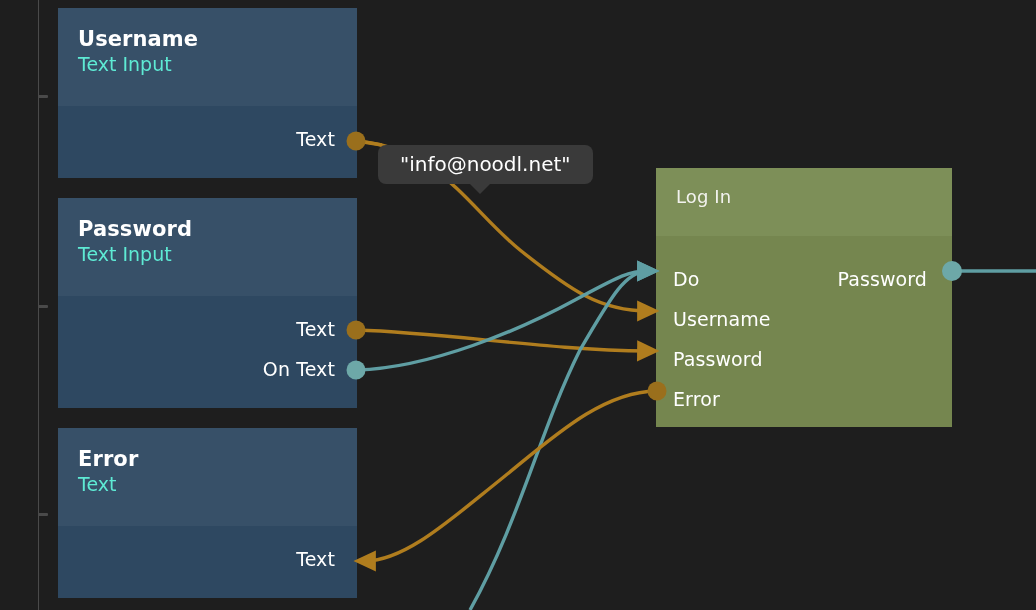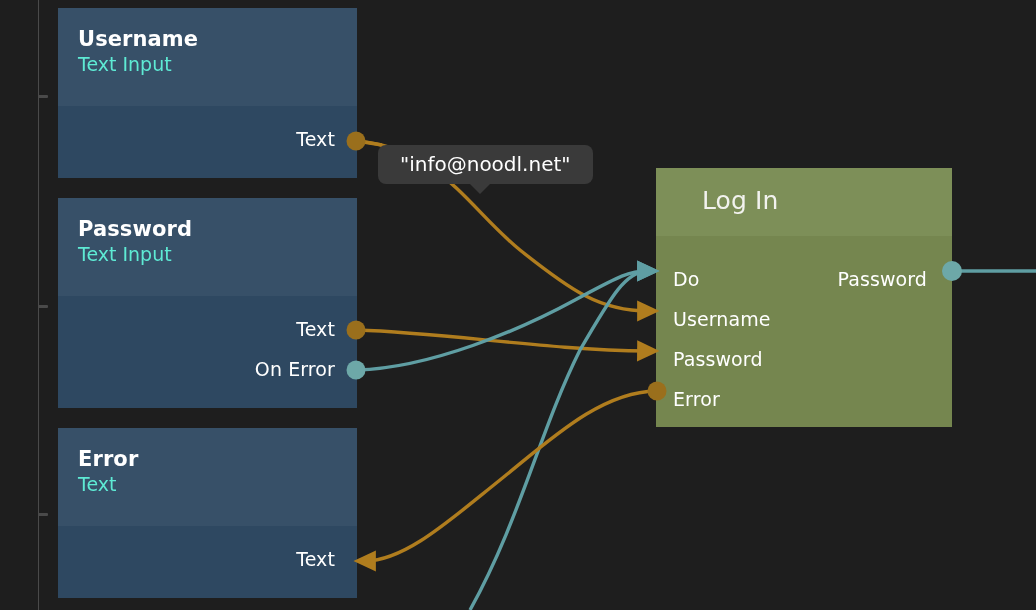--- a/index.html
+++ b/index.html
@@ -69,22 +69,21 @@
   
   .node-blue .node-head { background: #375068; }
   .node-blue .node-body { background: #2e4861; }
 
   
   .node-green .node-head { background: #7d8f58; }
   .node-green .node-body { background: #75864f; }
   .node-green .node-title {
     font-weight: normal;
     color: #f2f2ee;
-    font-size: 25px;
-    margin-left: 26px;
+    font-size: 18px;
   }
 
   
   .port-row {
     position: absolute;
     height: 20px;
     line-height: 20px;
     white-space: nowrap;
   }
   .port-label {
@@ -149,21 +148,21 @@
   <div class="node node-blue" style="left:58px; top:198px; width:299px; height:210px;">
     <div class="node-head" style="height:98px;">
       <div class="node-title">Password</div>
       <div class="node-subtitle">Text Input</div>
     </div>
     <div class="node-body" style="top:98px; bottom:0;">
       <div class="port-row out" style="right:22px; top:23px;">
         <span class="port-label">Text</span>
       </div>
       <div class="port-row out" style="right:22px; top:63px;">
-        <span class="port-label">On Error</span>
+        <span class="port-label">On Text</span>
       </div>
     </div>
   </div>
 
   <div class="node node-blue" style="left:58px; top:428px; width:299px; height:170px;">
     <div class="node-head" style="height:98px;">
       <div class="node-title">Error</div>
       <div class="node-subtitle">Text</div>
     </div>
     <div class="node-body" style="top:98px; bottom:0;">

